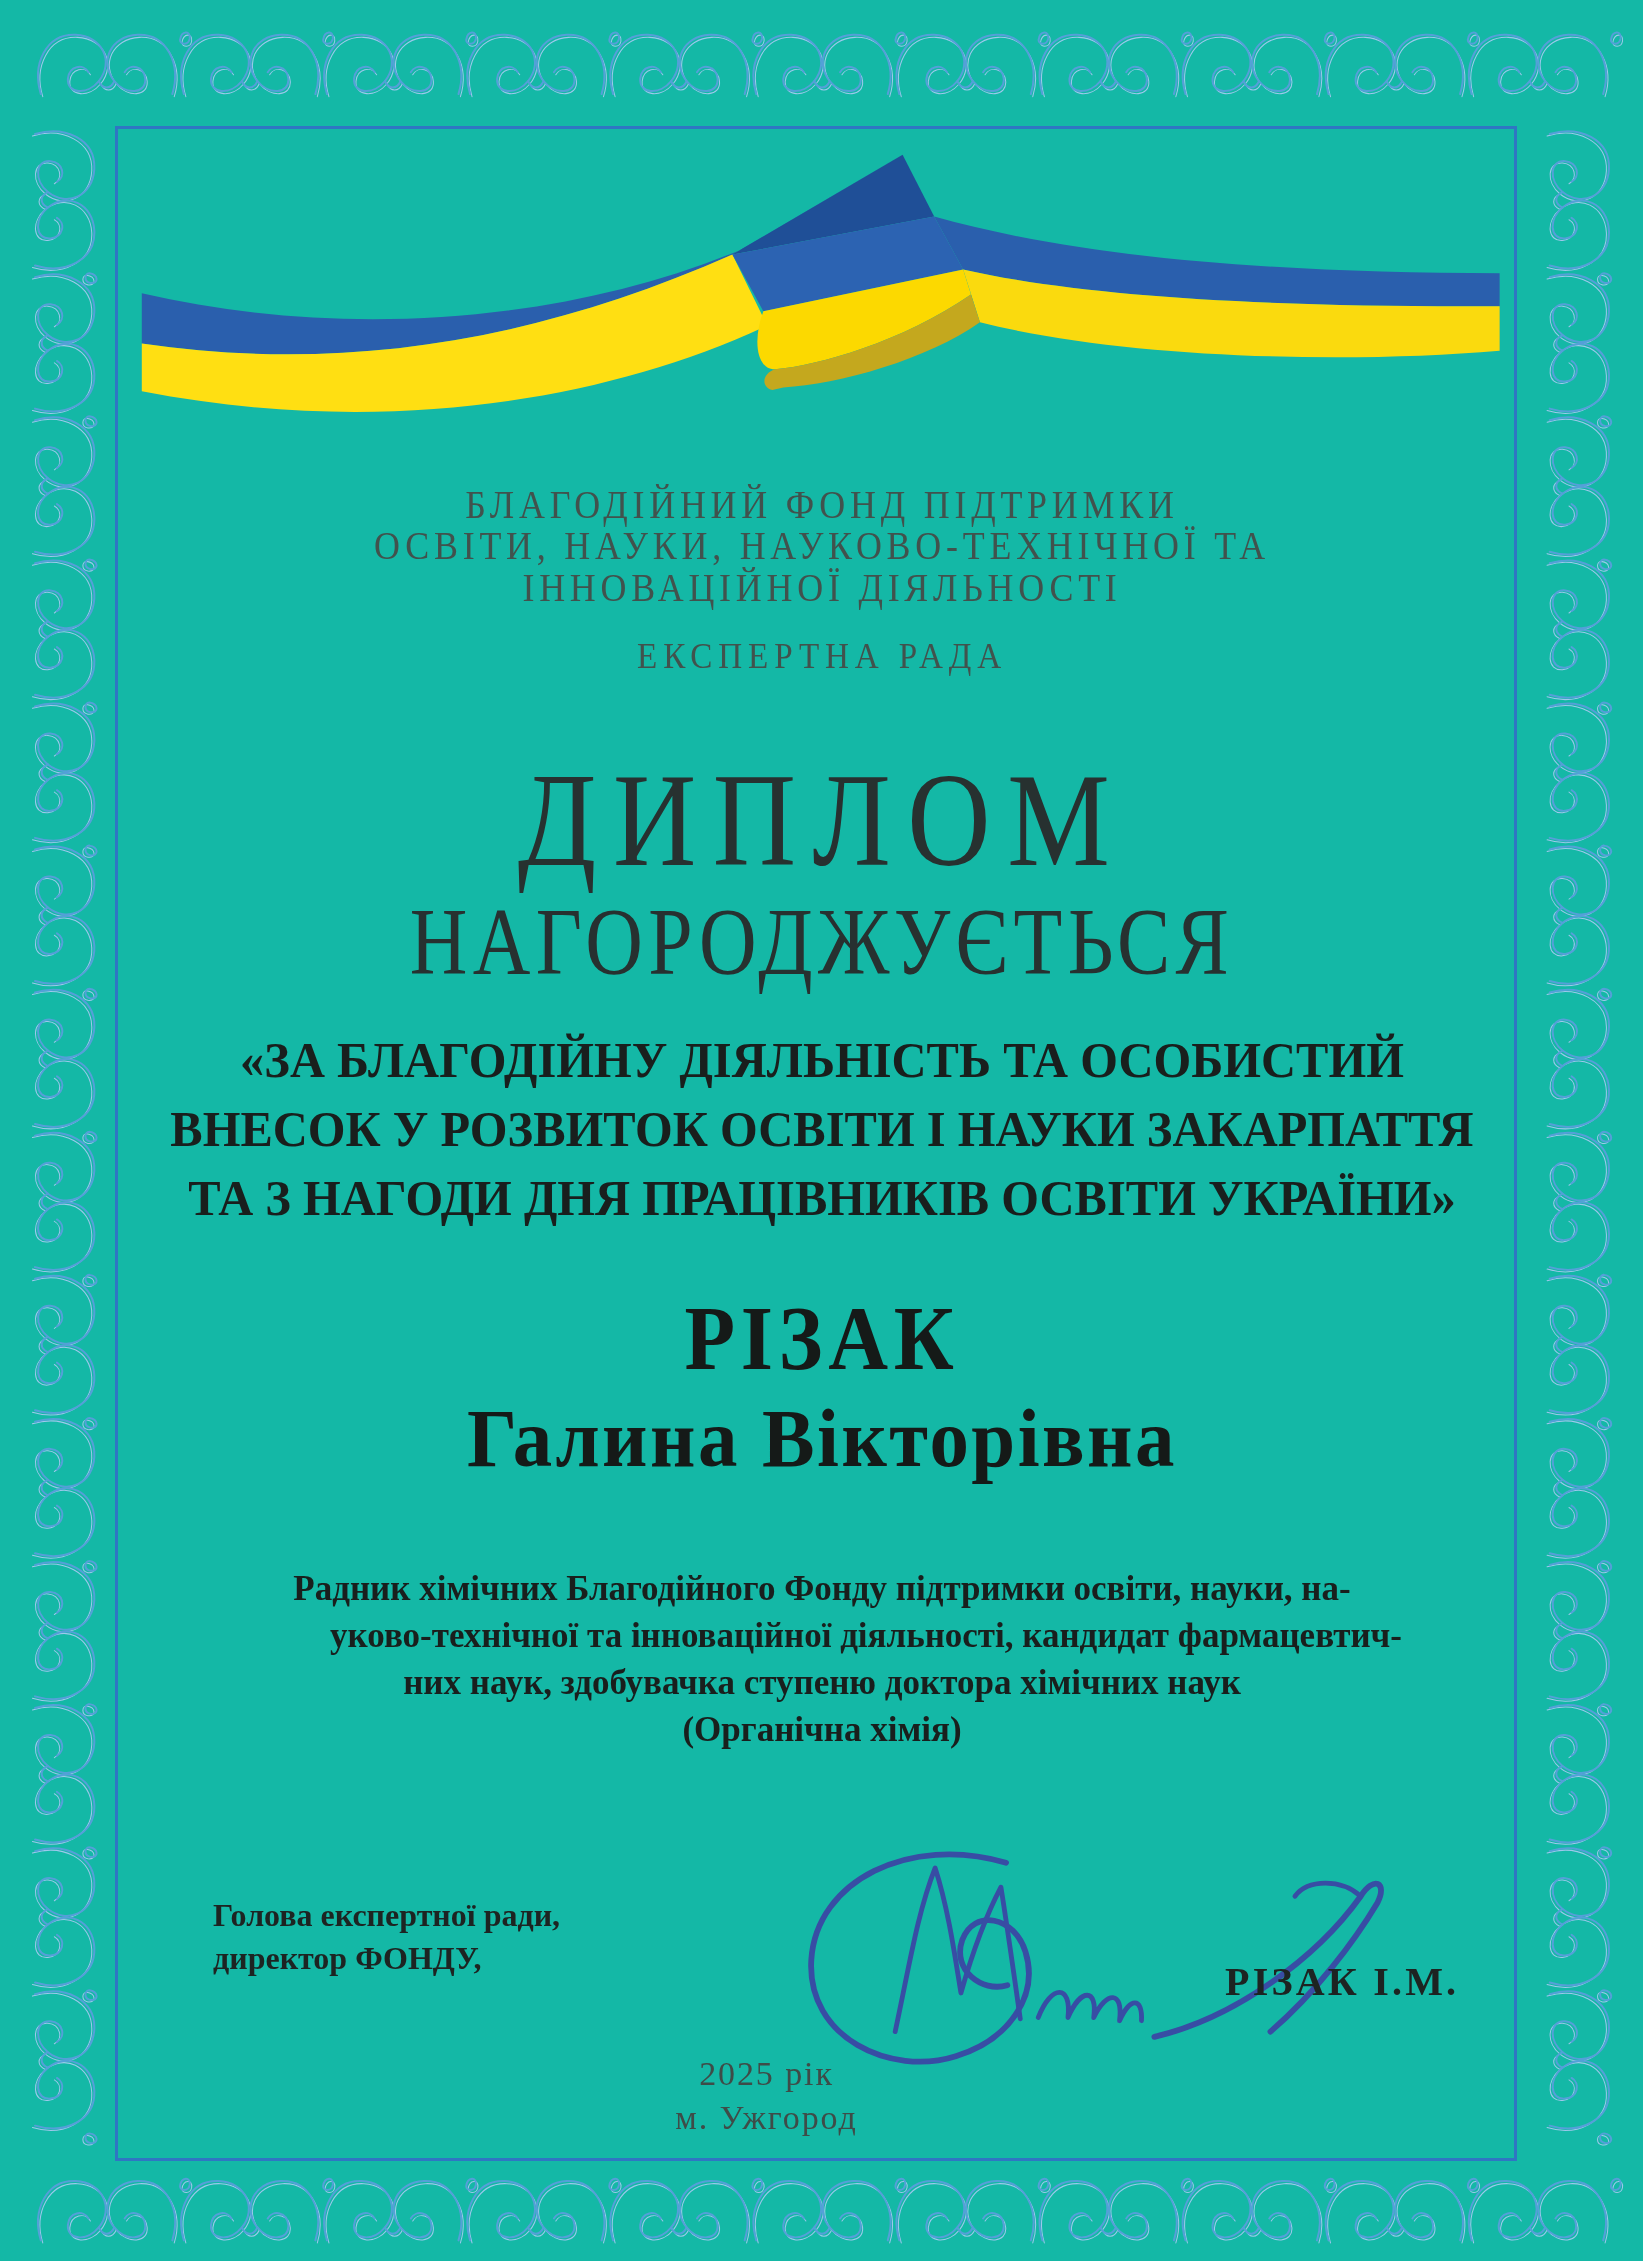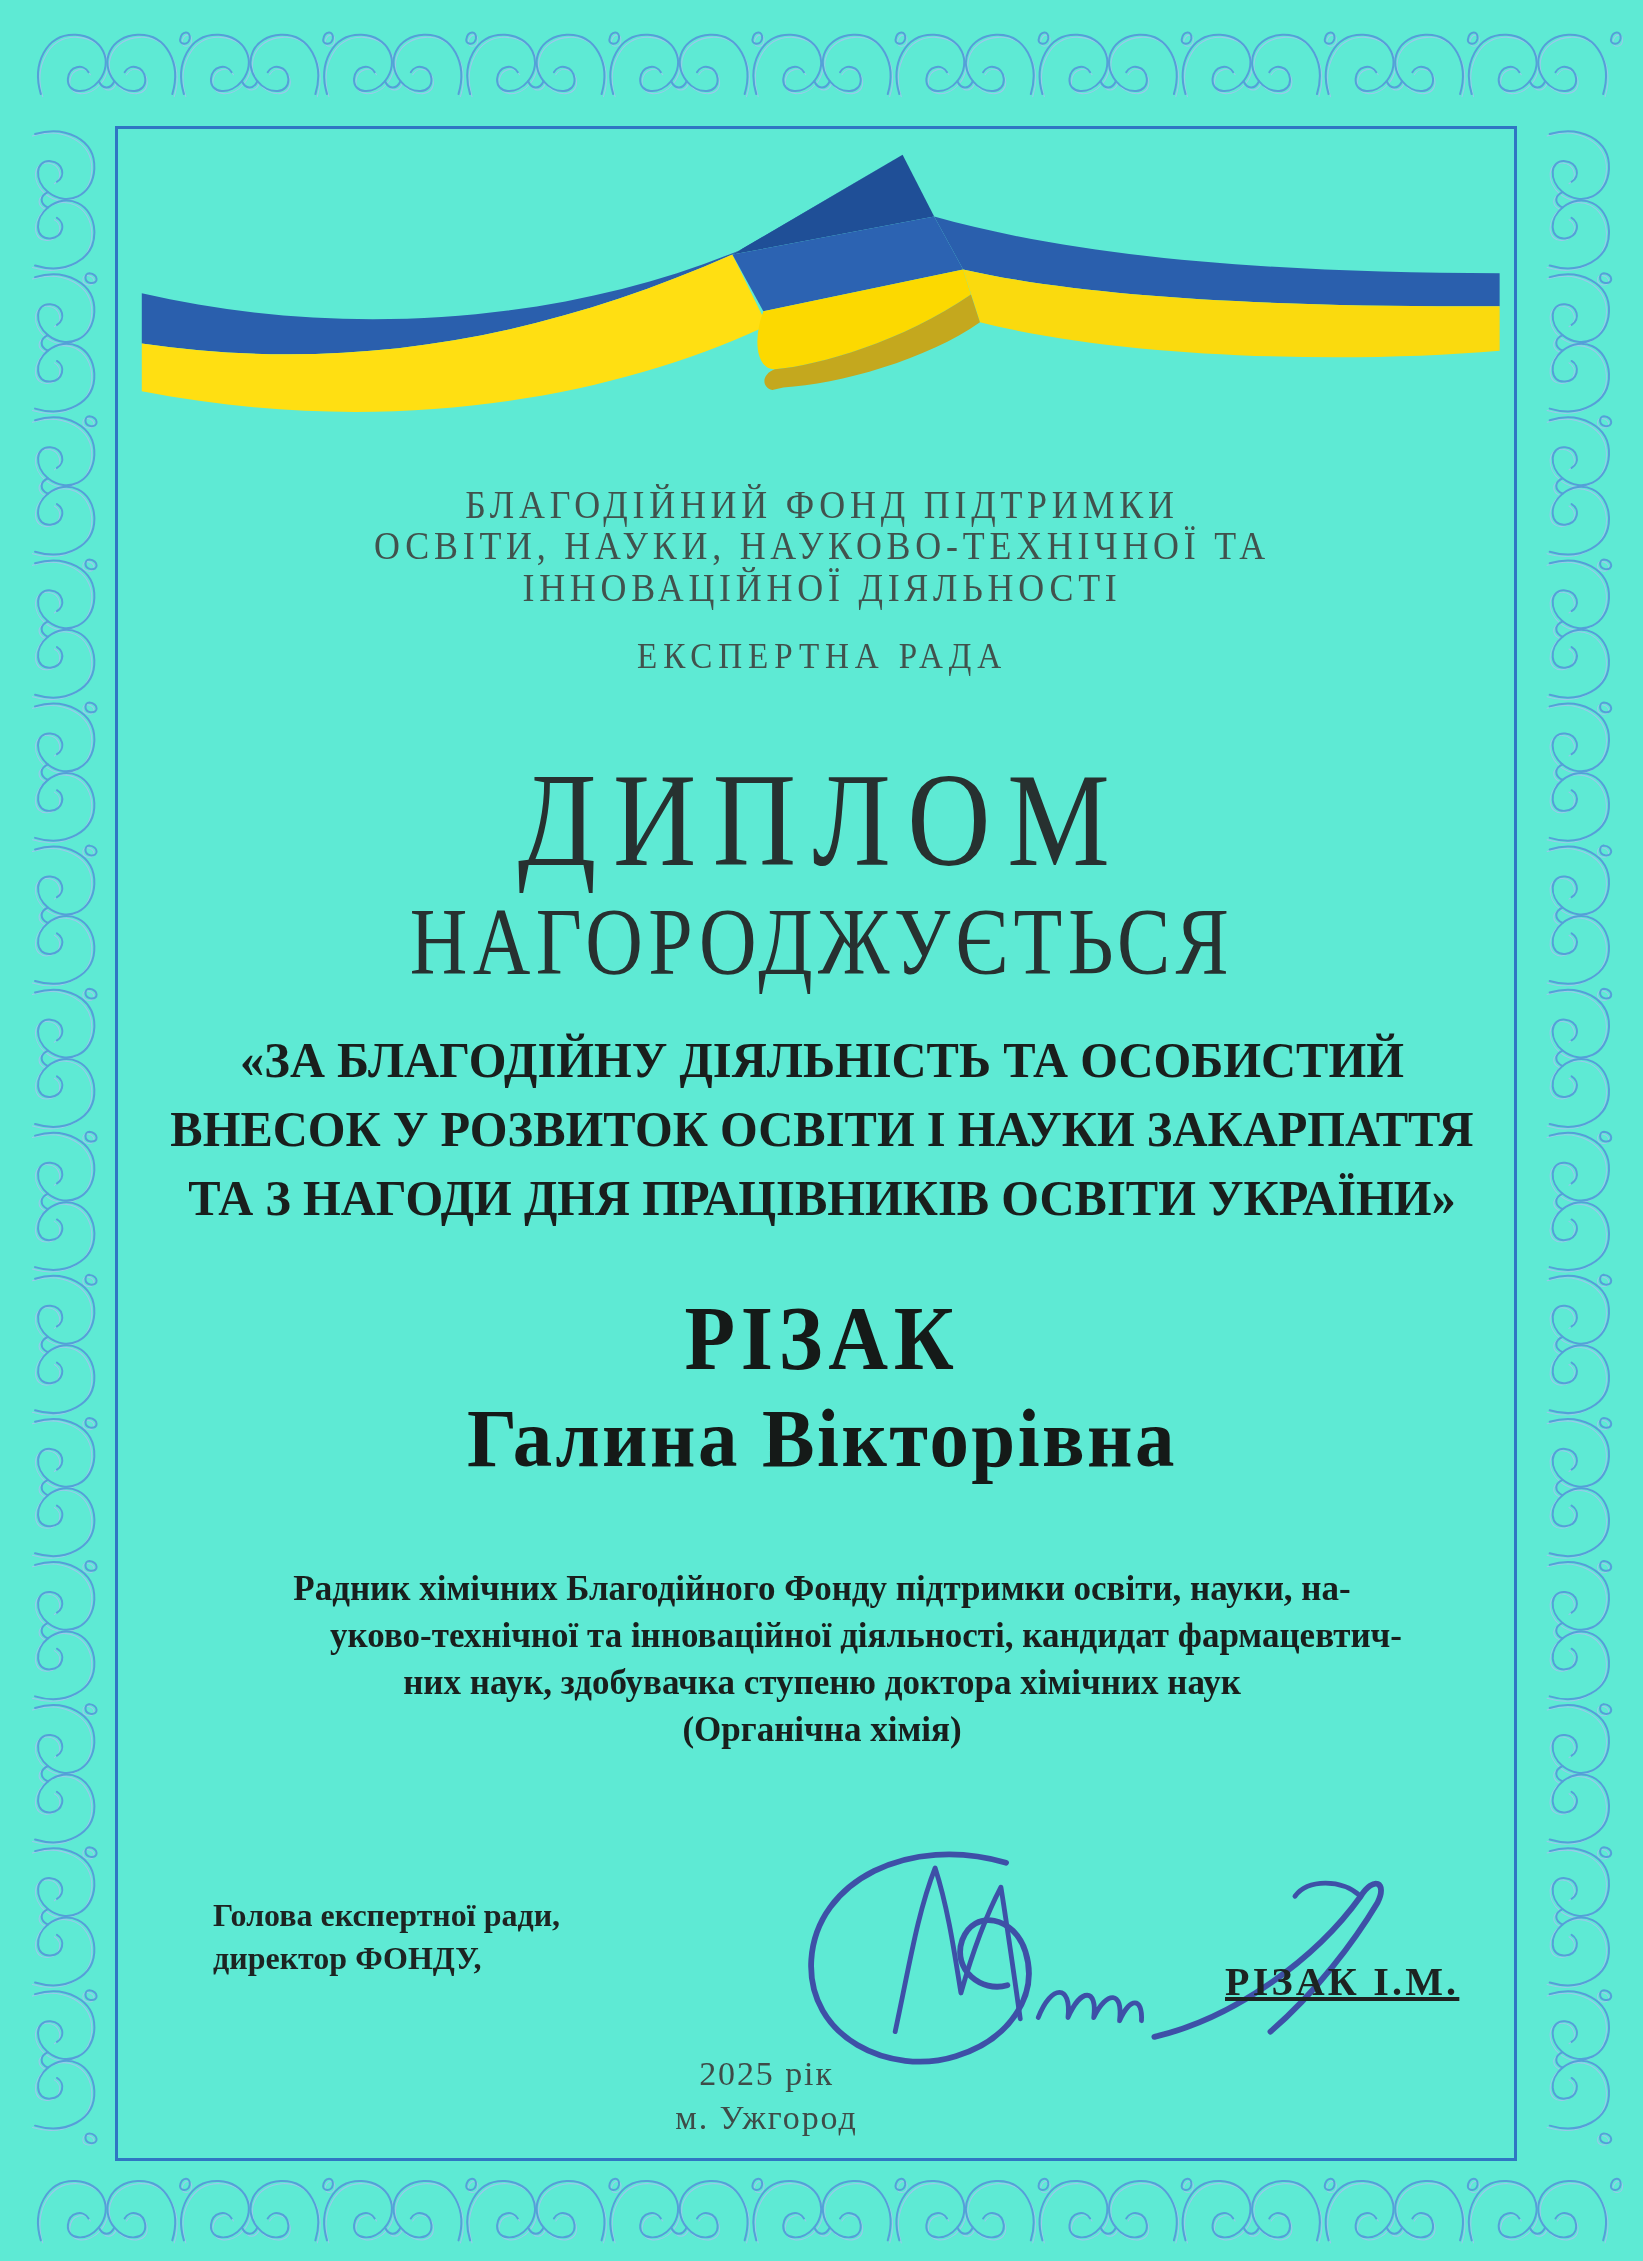--- a/index.html
+++ b/index.html
@@ -1,16 +1,16 @@
 <!DOCTYPE html>
 <html style="font-size:10.3px"><head>
 <meta charset="utf-8">
 <style>
   html,body{margin:0;padding:0;background:#ffffff;}
-  .page{position:relative;width:1644px;height:2261px;background:#5eead4;overflow:hidden;
+  .page{position:relative;width:1644px;height:2261px;background:#14b8a6;overflow:hidden;
         font-family:"Liberation Serif", serif;}
   .abs{position:absolute;}
   
   .inner-frame{position:absolute;left:115px;top:126px;width:1396px;height:2029px;
                border:3.9px solid #2f76c3;}
   
   .org-line{position:absolute;left:0;width:1644px;text-align:center;color:#41524d;
             font-size:39px;letter-spacing:5.2px;transform:scaleX(.92);transform-origin:center;}
   .council{position:absolute;left:0;width:1644px;text-align:center;color:#41524d;
            font-size:36px;letter-spacing:6.4px;transform:scaleX(.92);}
@@ -152,19 +152,19 @@
   <svg class="abs" style="left:703px;top:1824px;" width="748" height="258" viewBox="0 0 1160 400" aria-hidden="true">
     <g fill="none" stroke="#3c44a4" stroke-width="9" stroke-linecap="round" stroke-linejoin="round" opacity=".92">
       <path d="M 470,60 C 320,16 176,88 168,210 C 160,332 292,392 392,360 C 472,336 522,268 500,198 C 484,144 420,130 402,180 C 386,226 432,262 472,250"></path>
       <path d="M 298,322 C 320,220 332,140 360,68 C 380,130 390,200 400,262 C 420,192 440,140 462,98 C 472,160 482,232 492,302" stroke-width="7.5"></path>
       <path d="M 520,300 C 540,248 572,248 566,300 C 586,254 612,254 606,300 C 626,258 652,258 646,305 C 662,268 682,268 680,305" stroke-width="7.5"></path>
       <path d="M 700,330 C 822,302 950,210 1020,112 C 1040,80 1062,90 1046,122 C 1010,182 950,262 880,322"></path>
       <path d="M 1020,112 C 990,85 938,85 918,112" stroke-width="7.5"></path>
     </g>
   </svg>
 
-  <div class="signname" style="left:1225px;top:1958px;text-decoration:underline;">РІЗАК І.М.</div>
+  <div class="signname" style="left:1225px;top:1958px;">РІЗАК І.М.</div>
 
   <div class="datum" style="top:2055px;">2025 рік</div>
   <div class="datum" style="top:2099px;">м. Ужгород</div>
 
 </div>
 
 
 </body></html>

